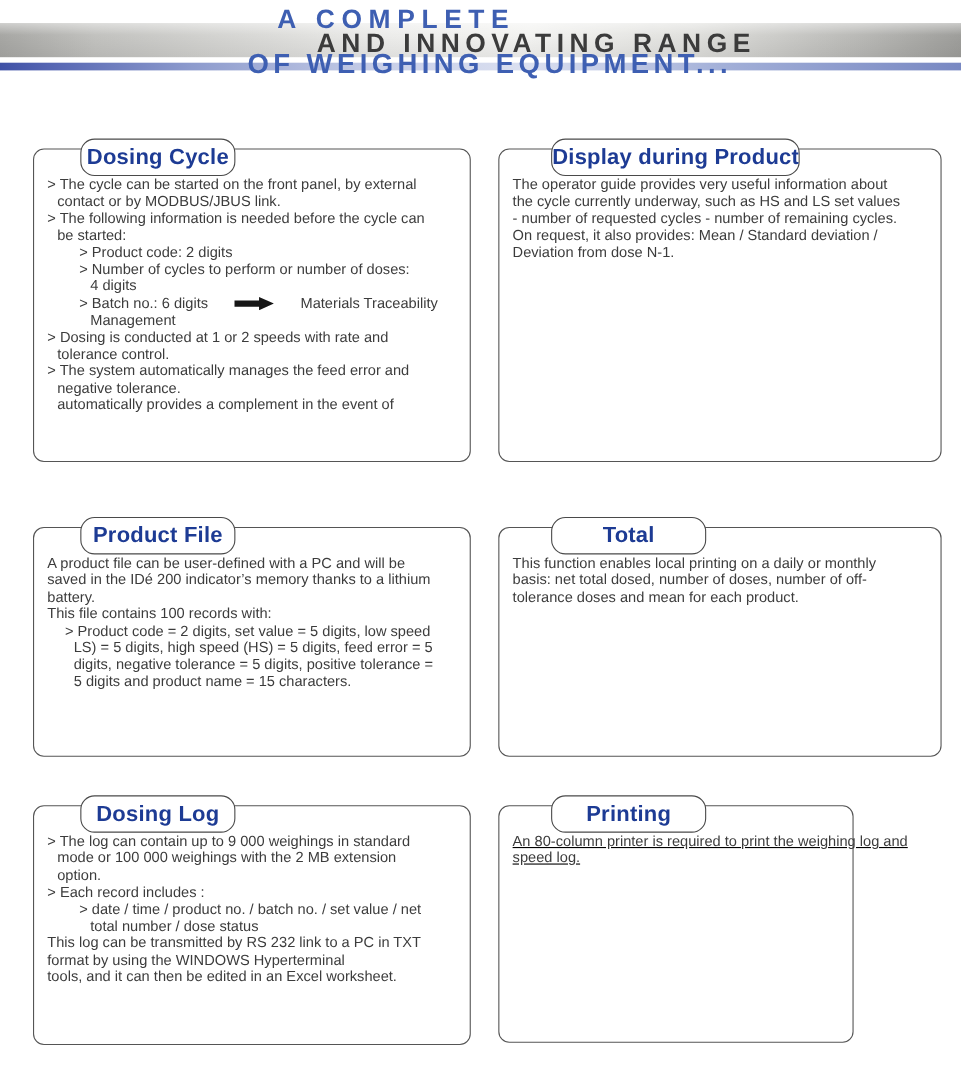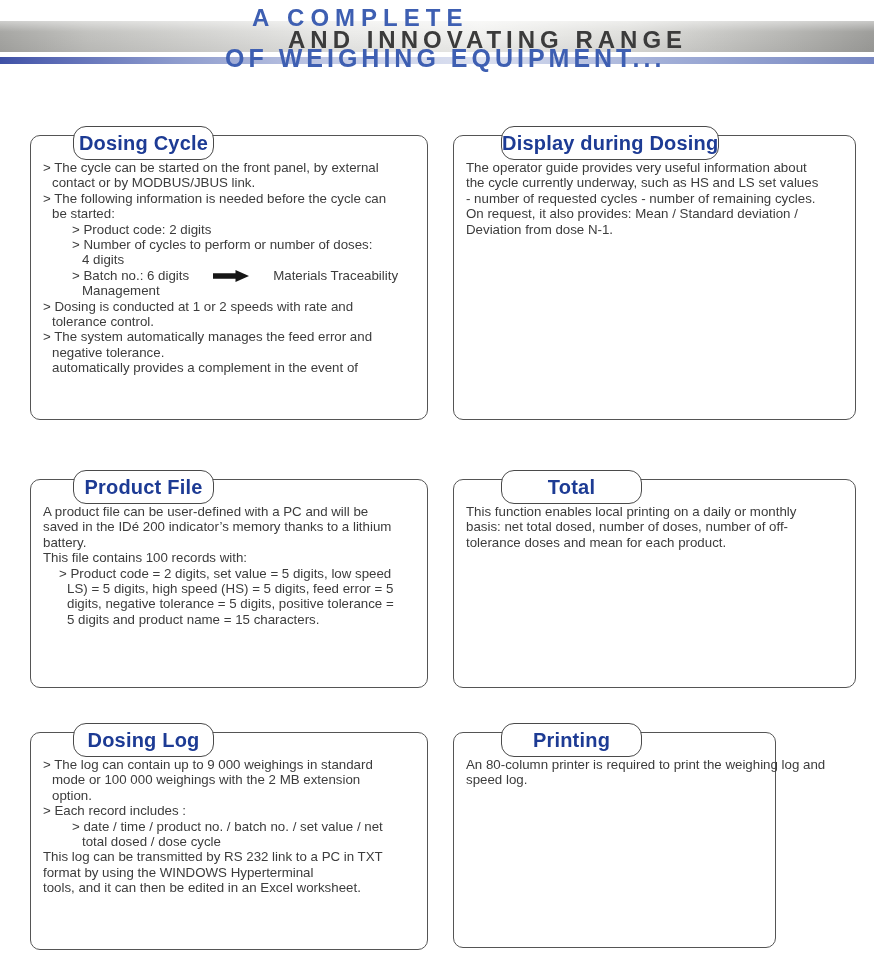--- a/index.html
+++ b/index.html
@@ -26,21 +26,21 @@
   
   .card{
     position:absolute;box-sizing:border-box;background:#fff;
     border:1.5px solid #555;border-radius:10px;
   }
   .c0{left:30px;top:135px;width:398px;height:285px;}
   .c1{left:453px;top:135px;width:403px;height:285px;}
   .c2{left:30px;top:479px;width:398px;height:209px;}
   .c3{left:453px;top:479px;width:403px;height:209px;}
   .c4{left:30px;top:732px;width:398px;height:218px;}
-  .c5{left:453px;top:732px;width:323px;height:216px;}
+  .c5{left:453px;top:732px;width:323px;height:216px;text-decoration:underline;}
   .badge{
     position:absolute;top:-10px;left:42px;height:34px;min-width:141px;
     box-sizing:border-box;background:#fff;border:1.6px solid #4a4a4a;border-radius:13px;
     display:flex;align-items:center;justify-content:center;padding:0 0;
   }
   .c1 .badge,.c3 .badge,.c5 .badge{left:47px;}
   .badge-text{
     font-weight:bold;font-size:20px;color:#1d3b94;white-space:nowrap;letter-spacing:.2px;
   }
   .card-body{
@@ -93,21 +93,21 @@
       <div class="ln i0">&gt; Dosing is conducted at 1 or 2 speeds with rate and</div>
       <div class="ln i1">tolerance control.</div>
       <div class="ln i0">&gt; The system automatically manages the feed error and</div>
       <div class="ln i1">negative tolerance.</div>
       <div class="ln i1">automatically provides a complement in the event of</div>
     </div>
 </section>
 
 <section class="card c1">
   <div class="badge">
-    <span class="badge-text">Display during Dosing</span>
+    <span class="badge-text">Display during Product</span>
   </div>
   <div class="card-body">
       <div class="ln i0">The operator guide provides very useful information about</div>
       <div class="ln i0">the cycle currently underway, such as HS and LS set values</div>
       <div class="ln i0">- number of requested cycles - number of remaining cycles.</div>
       <div class="ln i0">On request, it also provides: Mean / Standard deviation /</div>
       <div class="ln i0">Deviation from dose N-1.</div>
     </div>
 </section>
 
@@ -141,21 +141,21 @@
 <section class="card c4">
   <div class="badge">
     <span class="badge-text">Dosing Log</span>
   </div>
   <div class="card-body">
       <div class="ln i0">&gt; The log can contain up to 9 000 weighings in standard</div>
       <div class="ln i1">mode or 100 000 weighings with the 2 MB extension</div>
       <div class="ln i1">option.</div>
       <div class="ln i0">&gt; Each record includes :</div>
       <div class="ln i4">&gt; date / time / product no. / batch no. / set value / net</div>
-      <div class="ln i5">total dosed / dose cycle</div>
+      <div class="ln i5">total number / dose status</div>
       <div class="ln i0">This log can be transmitted by RS 232 link to a PC in TXT</div>
       <div class="ln i0">format by using the WINDOWS Hyperterminal</div>
       <div class="ln i0">tools, and it can then be edited in an Excel worksheet.</div>
     </div>
 </section>
 
 <section class="card c5">
   <div class="badge">
     <span class="badge-text">Printing</span>
   </div>

